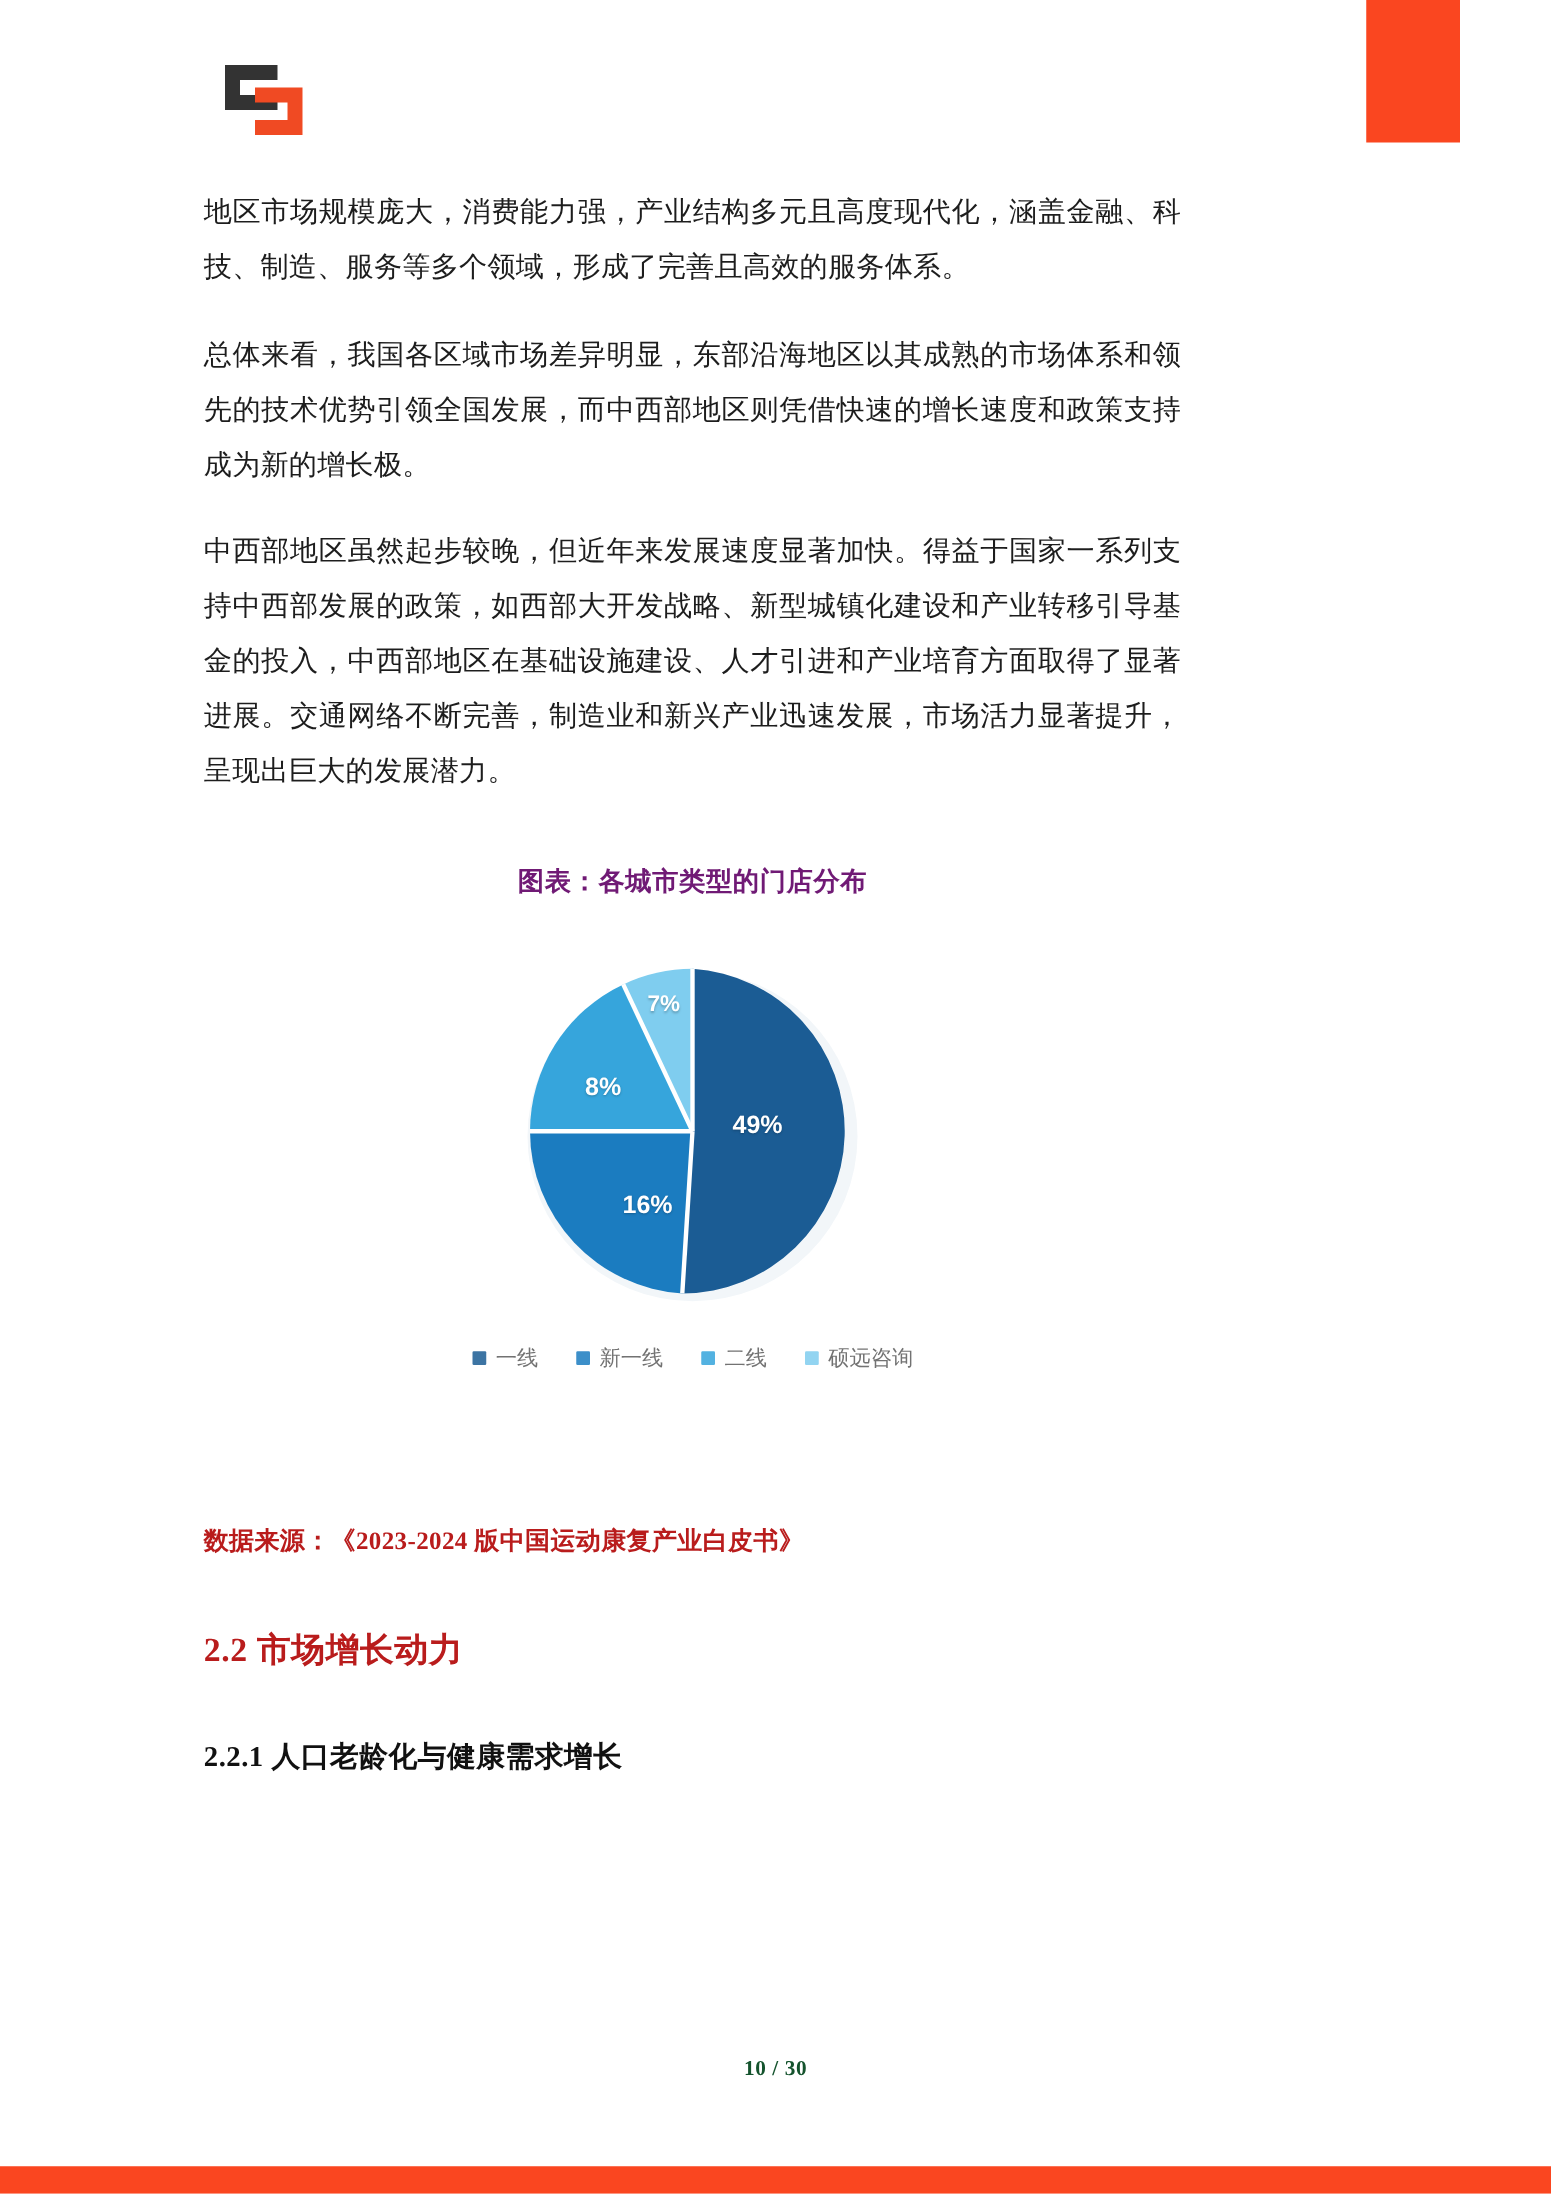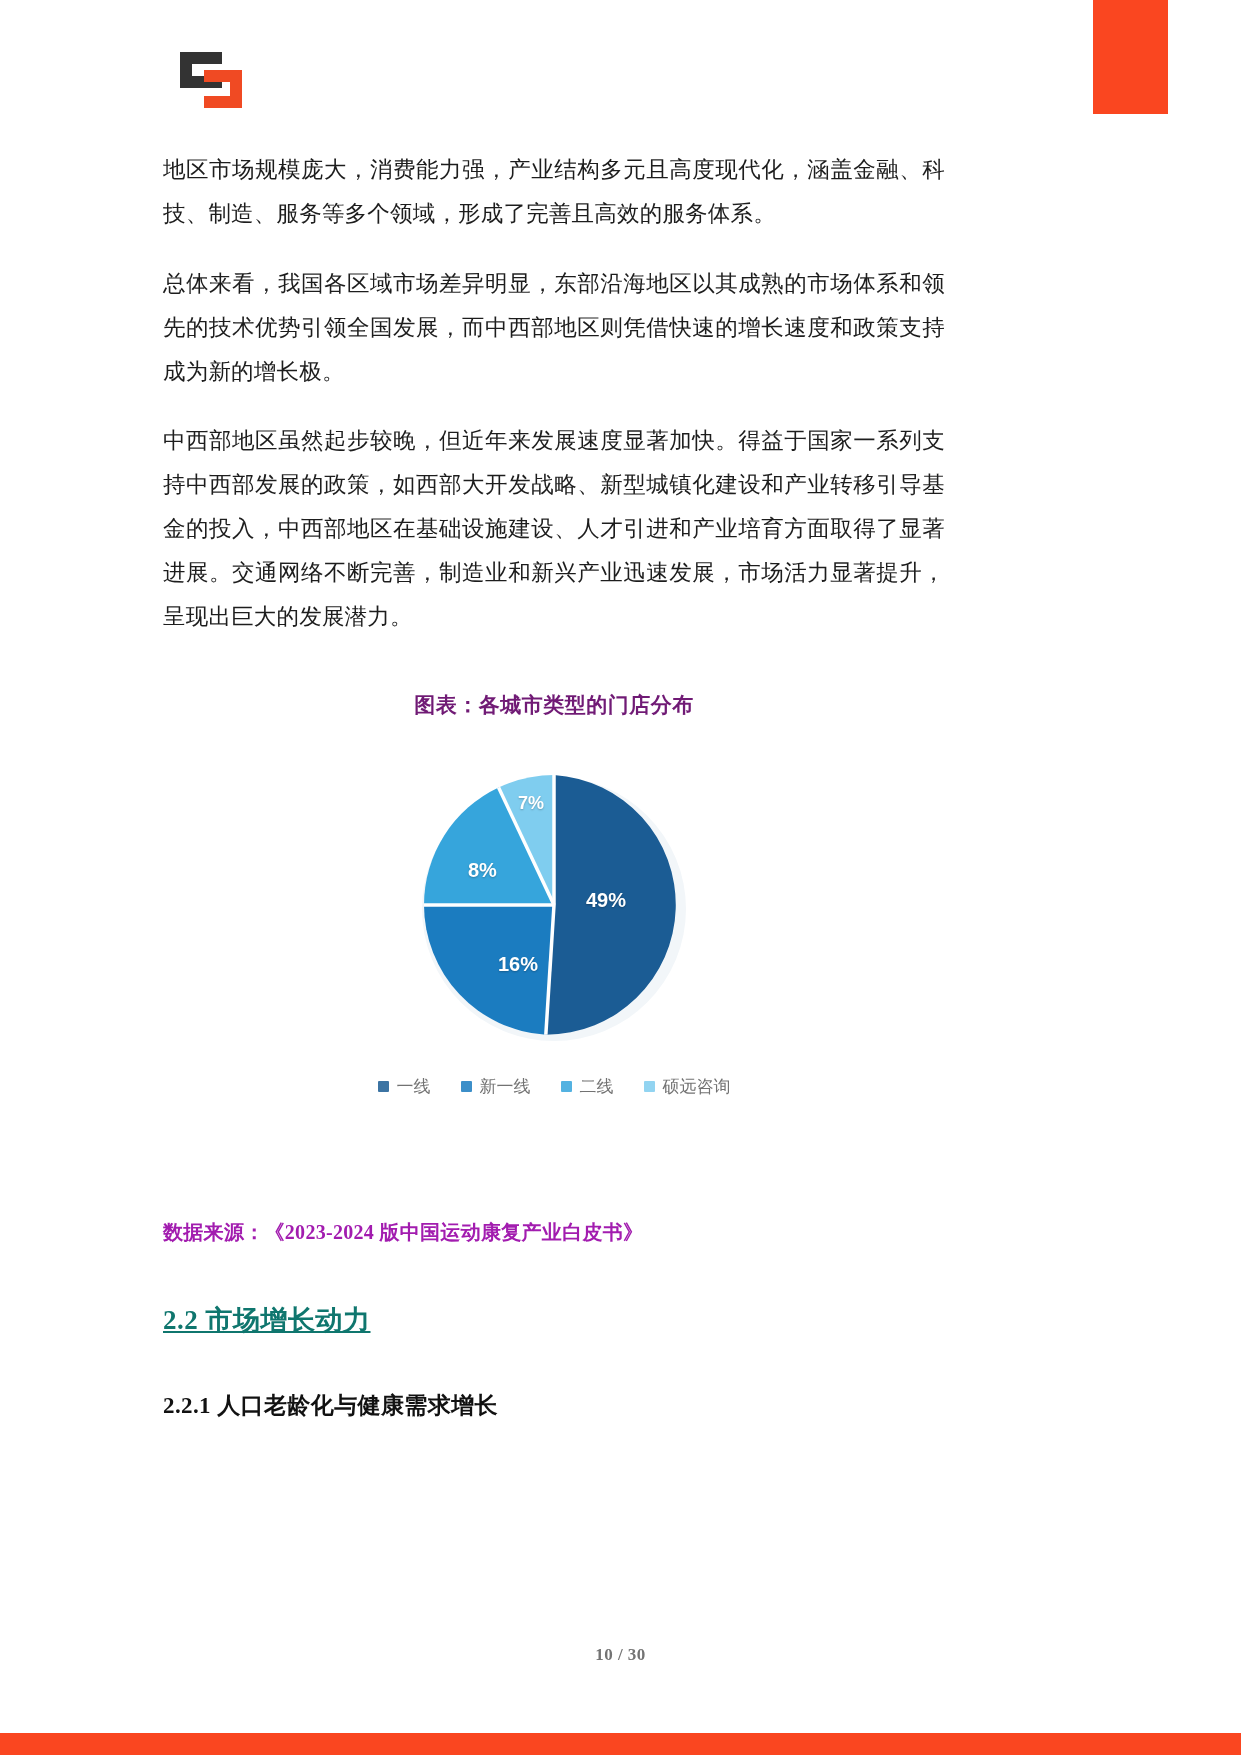--- a/index.html
+++ b/index.html
@@ -140,54 +140,53 @@
     flex: 0 0 auto;
     border-radius: 1px;
   }
 
   
   .source-line {
     margin-top: 78px;
     font-size: 20px;
     font-weight: 700;
     font-family: "Liberation Serif", "DejaVu Serif", serif;
-    color: #a21caf;
+    color: #b91c1c;
     letter-spacing: 0.3px;
   }
 
   
   h2.heading-2 {
     font-family: "Liberation Serif", "DejaVu Serif", serif;
     font-size: 27px;
     font-weight: 700;
-    color: #0f766e;
+    color: #b91c1c;
     margin: 56px 0 0 0;
     letter-spacing: 0.5px;
-    text-decoration: underline;
   }
   h3.heading-3 {
     font-family: "Liberation Serif", "DejaVu Serif", serif;
     font-size: 23px;
     font-weight: 700;
     color: #111;
     margin: 52px 0 0 0;
     letter-spacing: 0.4px;
   }
 
   
   .page-footer {
     position: absolute;
     left: 0;
     right: 0;
     top: 1645px;
     text-align: center;
     font-family: "Liberation Serif", "DejaVu Serif", serif;
     font-size: 17px;
     font-weight: 700;
-    color: #737373;
+    color: #14532d;
     letter-spacing: 0.5px;
   }
 </style>
 </head>
 <body>
 
 <div class="accent-top-right"></div>
 <div class="accent-bottom"></div>
 
 <div class="page-header">

